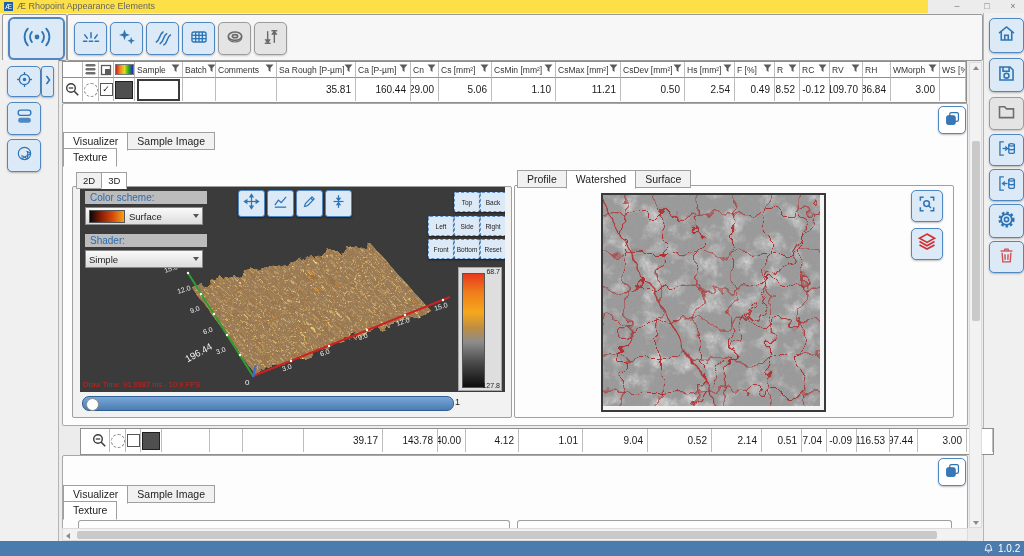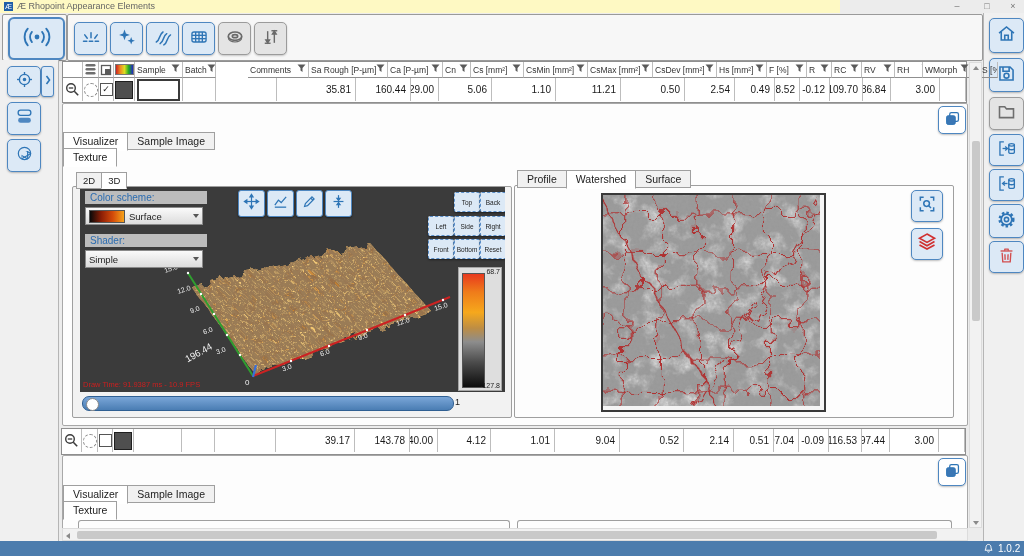--- a/index.html
+++ b/index.html
@@ -1,20 +1,20 @@
 <!DOCTYPE html>
 <html><head>
 <meta charset="utf-8">
 <style>
   html,body{margin:0;padding:0;background:#888;}
   #app{position:relative;width:1024px;height:556px;background:#ececec;
        font-family:"Liberation Sans",sans-serif;overflow:hidden;}
   .abs{position:absolute;}
   
-  .titlebar{position:absolute;left:0;top:0;width:840px;height:13px;background:#fef9c3;}
+  .titlebar{position:absolute;left:0;top:0;width:928px;height:13px;background:#fde047;}
   .titlebar .appicon{position:absolute;left:4px;top:2px;width:9px;height:9px;background:#1f5fa8;
        color:#fff;font-size:7px;line-height:9px;text-align:center;}
   .titlebar .title{position:absolute;left:17px;top:1px;font-size:9px;color:#666;white-space:nowrap;}
   .wc{position:absolute;top:0;width:22px;height:12px;text-align:center;font-size:9px;color:#777;line-height:12px;}
   
   .btn-blue{background:#dce9f6;border:1px solid #4e87c1;border-radius:5px;box-shadow:0 1px 2px rgba(0,0,0,.25);
        display:flex;align-items:center;justify-content:center;}
   .btn-gray{background:#e4e4e4;border:1px solid #9b9b9b;border-radius:5px;box-shadow:0 1px 2px rgba(0,0,0,.2);
        display:flex;align-items:center;justify-content:center;}
   .toolbar-box{position:absolute;background:#f7f7f7;border:1px solid #9a9a9a;border-radius:2px;}
@@ -279,21 +279,21 @@
           <span><svg width="9" height="9" viewBox="0 0 9 9">
               <path d="M0.5 0.5 H8.5 L5.5 4 V8 L3.5 6.5 V4 Z" fill="#5a5a5a"></path>
             </svg></span>
         </div>
         <div class="cell hcell" style="width: 33px; flex: 0 0 33px;">
           <span>Batch</span>
           <span><svg width="9" height="9" viewBox="0 0 9 9">
               <path d="M0.5 0.5 H8.5 L5.5 4 V8 L3.5 6.5 V4 Z" fill="#5a5a5a"></path>
             </svg></span>
         </div>
-        <div class="cell hcell" style="width: 61px; flex: 0 0 61px; margin-left: 32px;">
+        <div class="cell hcell" style="width: 61px; flex: 0 0 61px;">
           <span>Comments</span>
           <span><svg width="9" height="9" viewBox="0 0 9 9">
               <path d="M0.5 0.5 H8.5 L5.5 4 V8 L3.5 6.5 V4 Z" fill="#5a5a5a"></path>
             </svg></span>
         </div>
         <div class="cell hcell" style="width: 79px; flex: 0 0 79px;">
           <span>Sa Rough [P-µm]</span>
           <span><svg width="9" height="9" viewBox="0 0 9 9">
               <path d="M0.5 0.5 H8.5 L5.5 4 V8 L3.5 6.5 V4 Z" fill="#5a5a5a"></path>
             </svg></span>
@@ -609,21 +609,21 @@
         </svg></span>
   </div>
   <div class="btn-blue" style="position:absolute;left:911px;top:228px;width:30px;height:30px;">
     <span><svg width="20" height="20" viewBox="0 0 24 24" fill="none" stroke="#d03030" stroke-width="2">
       <path d="M12 2.5 L21 7.5 L12 12.5 L3 7.5 Z"></path>
           <path d="M3 11.5 L12 16.5 L21 11.5"></path>
           <path d="M3 15.5 L12 20.5 L21 15.5"></path>
         </svg></span>
   </div>
 
-  <div class="tblwrap" style="left:61px;top:428px;width:903px;height:25px;">
+  <div class="tblwrap" style="left:80px;top:428px;width:903px;height:25px;padding-left:9px;">
     <div class="trow" id="trow1">
         <div class="cell dcell icell" style="width: 20px; flex: 0 0 20px;">
           <svg width="15" height="15" viewBox="0 0 15 15">
             <circle cx="6" cy="6" r="4.3" fill="none" stroke="#3c3c3c" stroke-width="1.4"></circle>
             <line x1="3.8" y1="6" x2="8.2" y2="6" stroke="#3c3c3c" stroke-width="1.3"></line>
             <line x1="9.3" y1="9.3" x2="13.2" y2="13.2" stroke="#3c3c3c" stroke-width="1.6"></line>
           </svg>
         </div>
         <div class="cell dcell icell" style="width: 16px; flex: 0 0 16px;">
           <div class="dashed-circle"></div>

